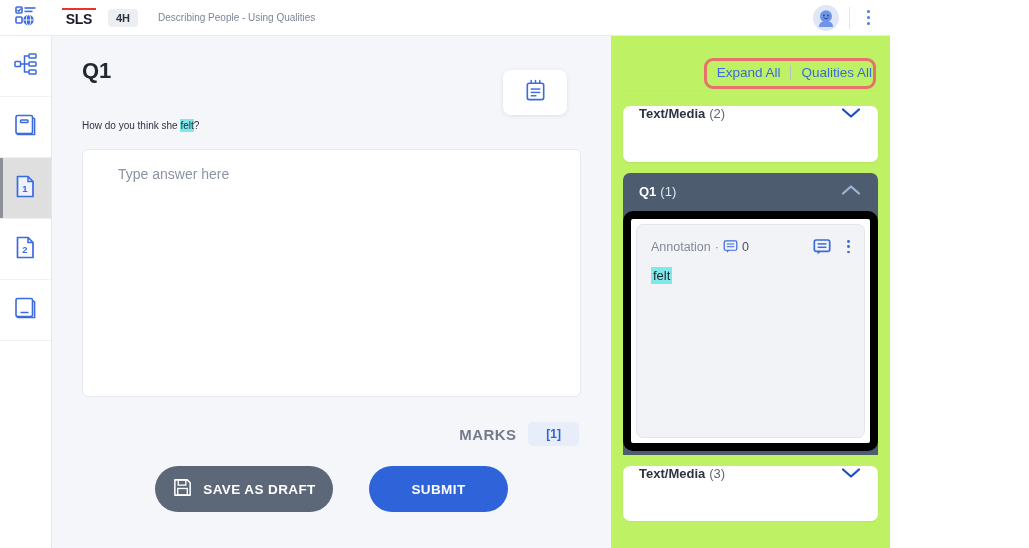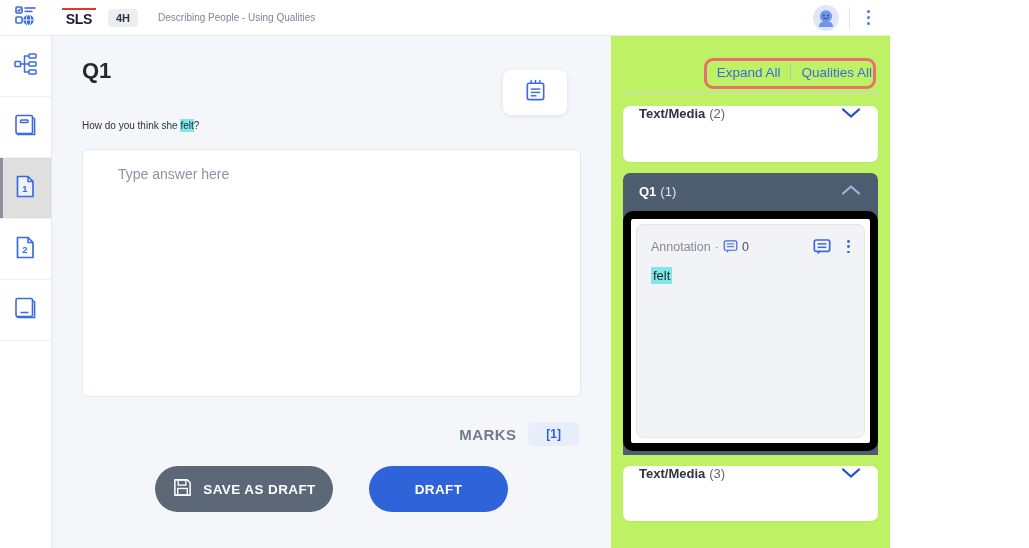--- a/index.html
+++ b/index.html
@@ -294,21 +294,21 @@
           <span>
             <svg width="21" height="21" viewBox="0 0 22 22">
               <path d="M3 3 h13 l3 3 v13 h-16 z" fill="none" stroke="#ffffff" stroke-width="1.6" stroke-linejoin="round"></path>
               <rect x="6.5" y="3" width="8" height="5.5" fill="none" stroke="#ffffff" stroke-width="1.4"></rect>
               <rect x="6" y="12" width="10" height="7" fill="none" stroke="#ffffff" stroke-width="1.4"></rect>
             </svg>
           </span>
           <span>SAVE AS DRAFT</span>
         </button>
         <button class="btn btn-submit">
-          <span>DRAFT</span>
+          <span>SUBMIT</span>
         </button>
       </div>
     </div>
 
     <div class="rightpanel">
       <div class="expand-row">
         <span class="link">Expand All</span>
         <span class="sep"></span>
         <span class="link">Qualities All</span>
         <span class="expand-hl"></span>

